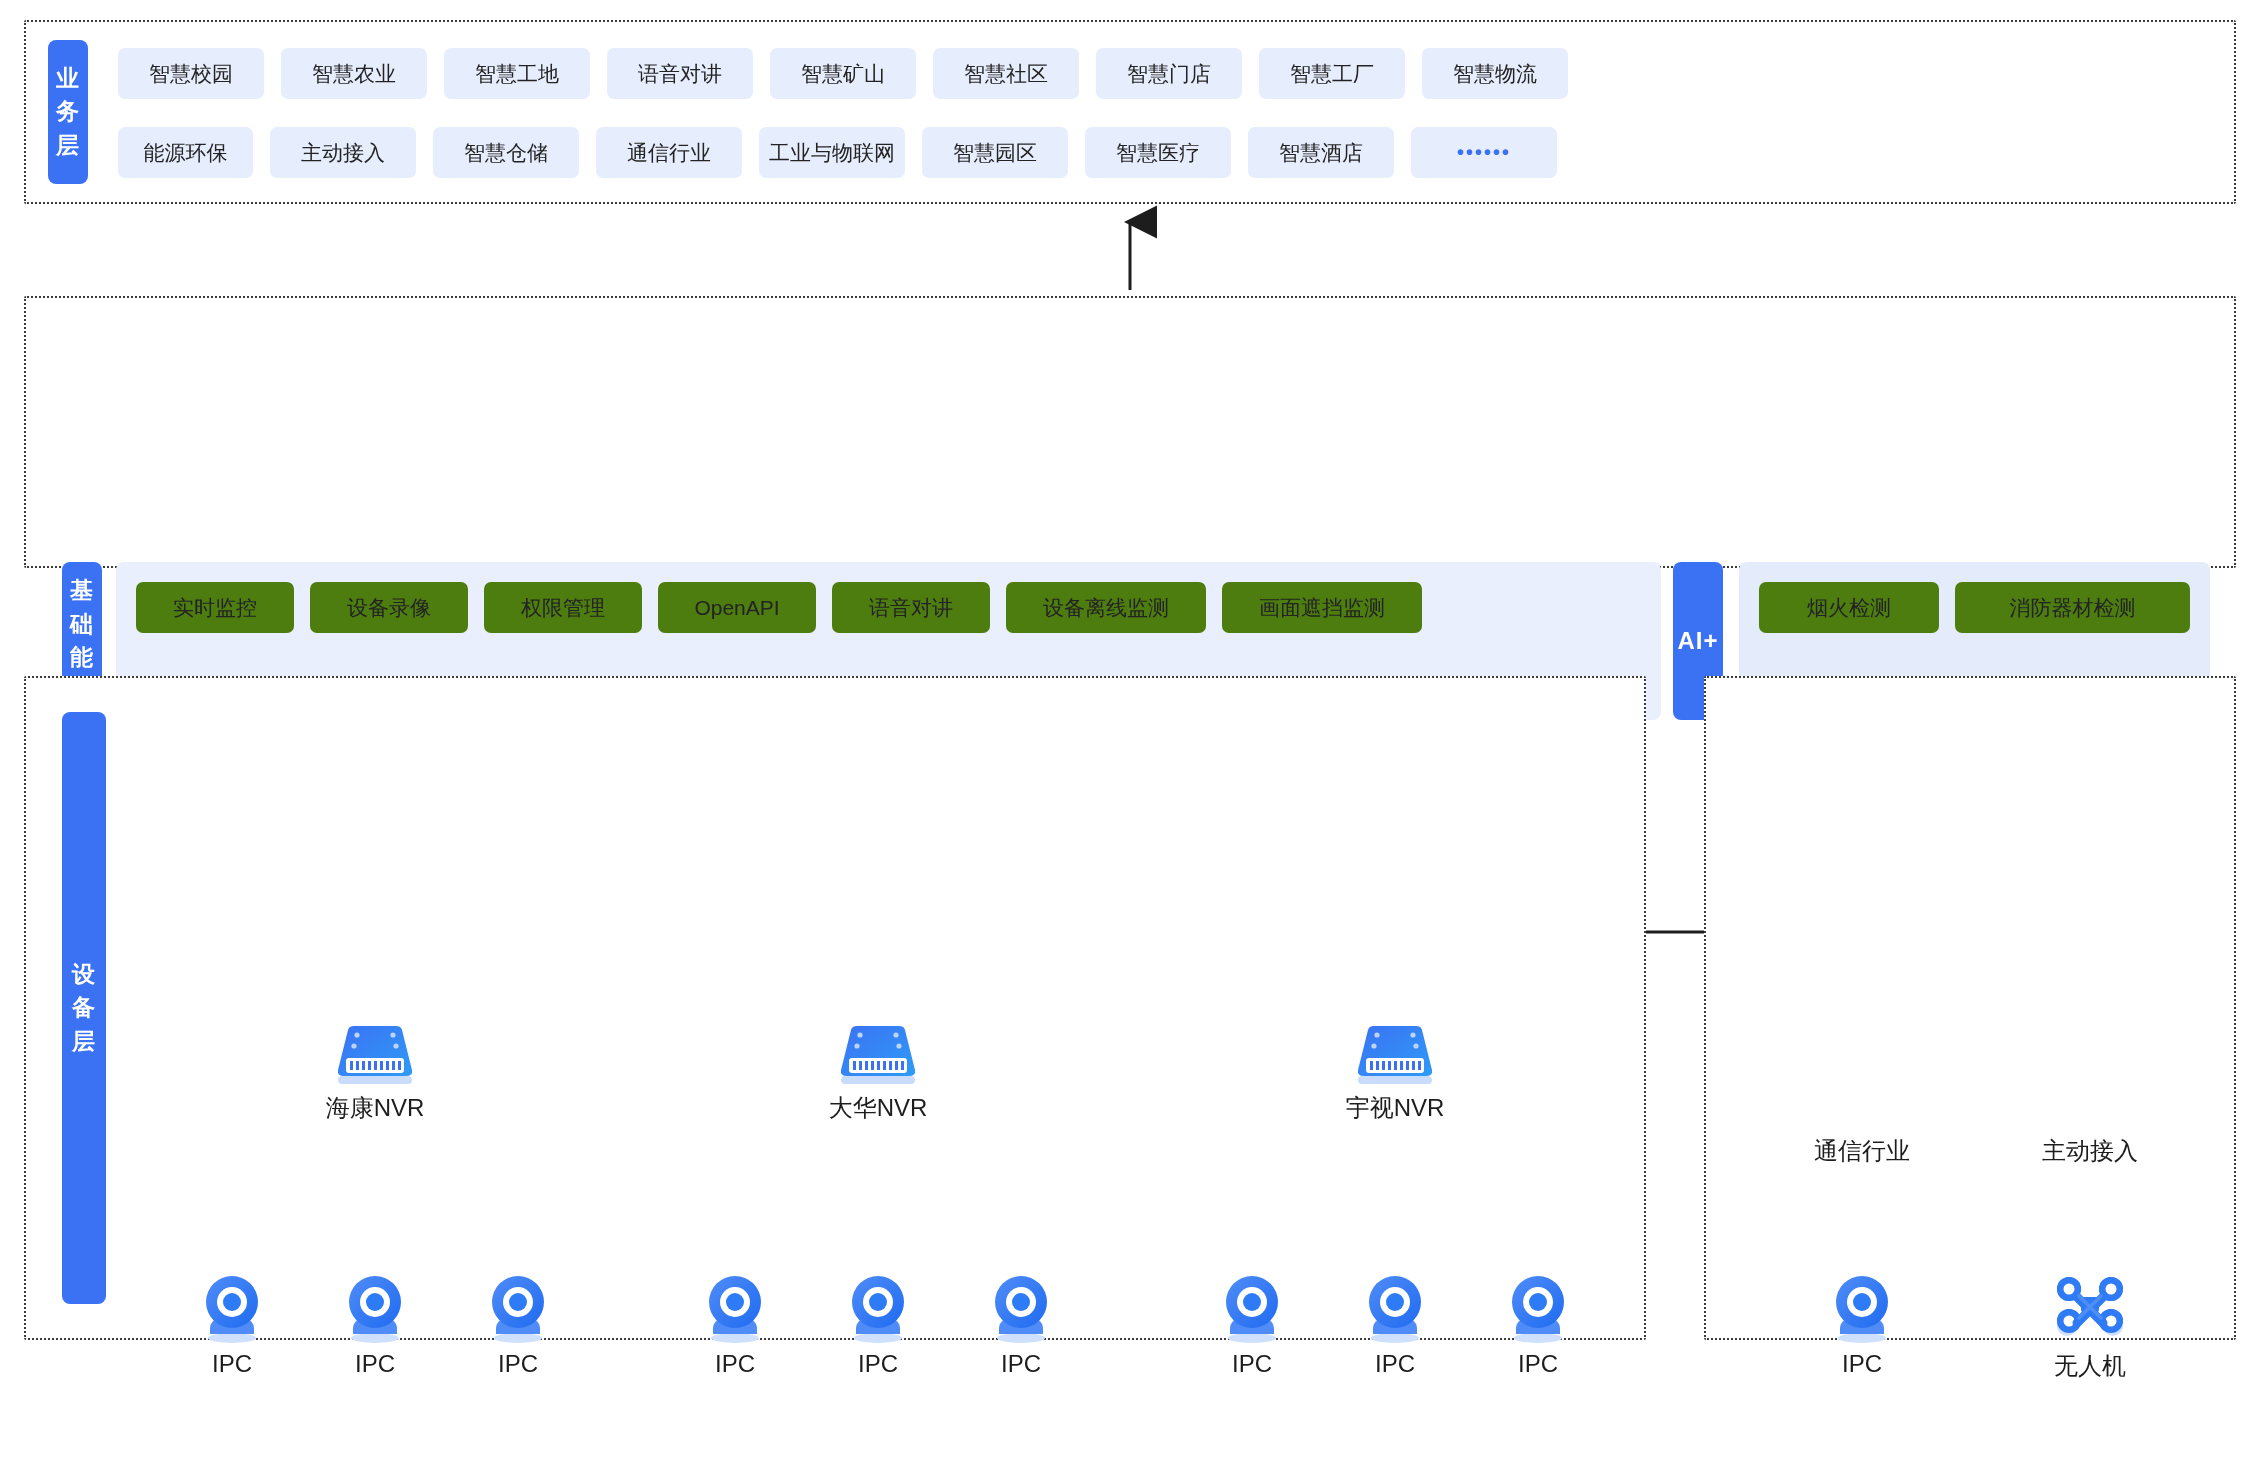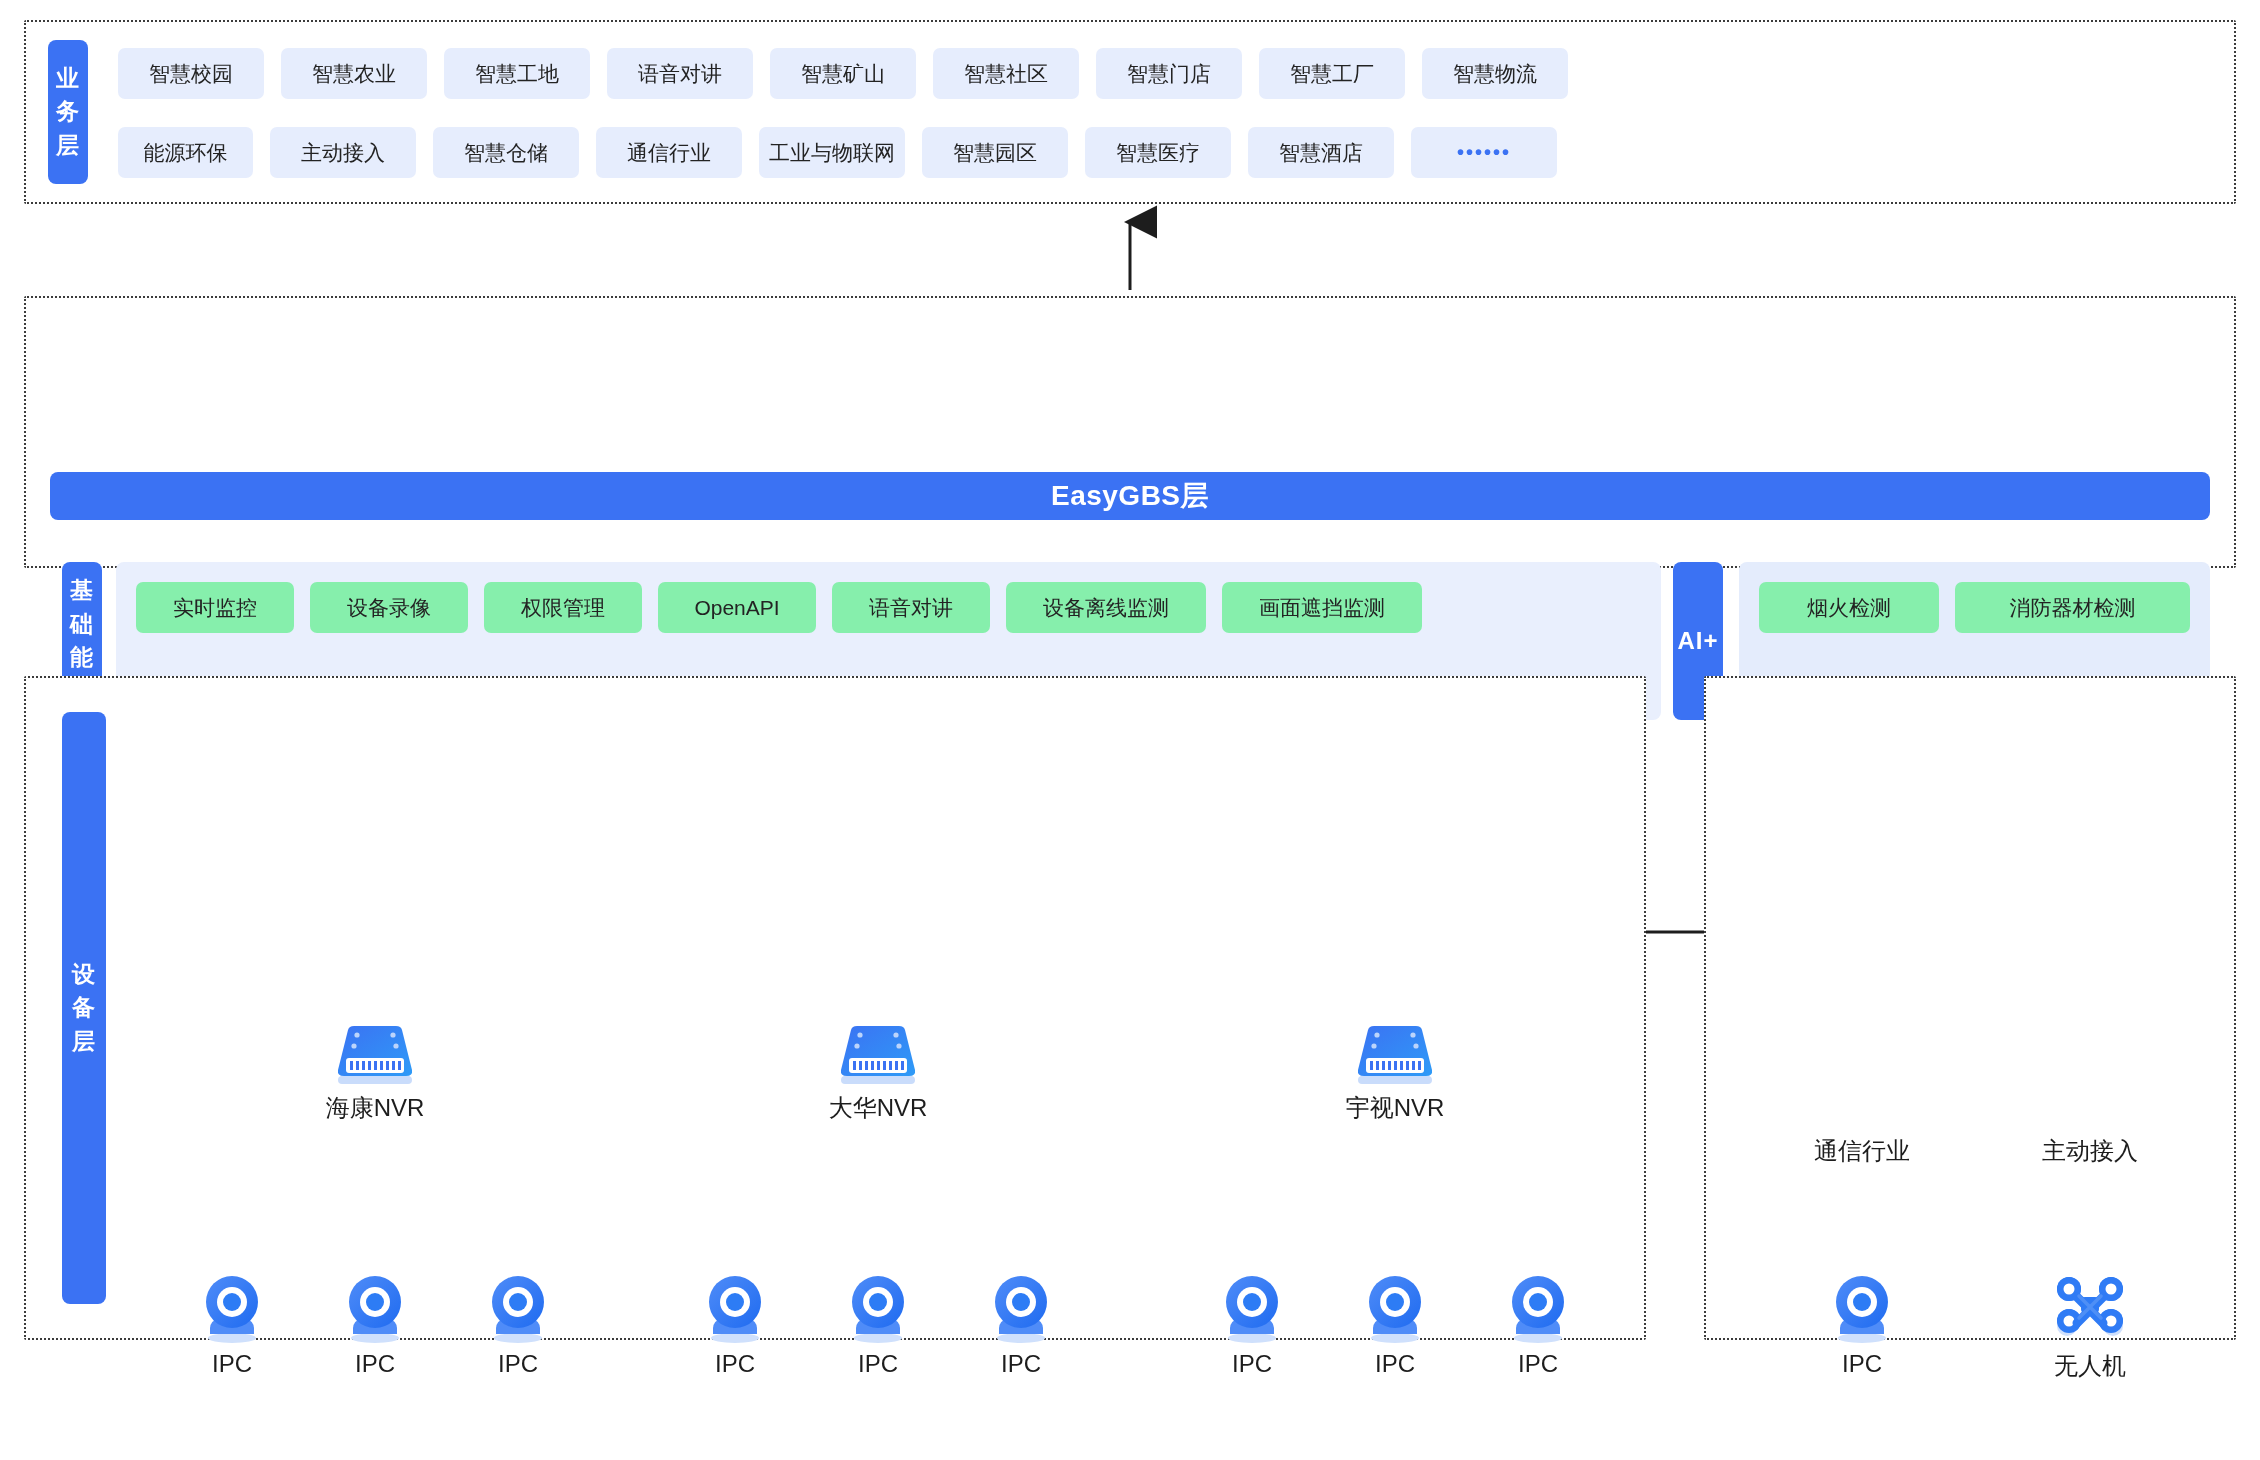--- a/index.html
+++ b/index.html
@@ -42,21 +42,21 @@
     background: #e6edfd;
     border-radius: 7px;
     display: flex;
     align-items: center;
     justify-content: center;
     font-size: 21px;
     color: #232323;
     height: 51px;
     white-space: nowrap;
   }
-  .chip.white { background: #86efac; }
+  .chip.white { background: #4d7c0f; }
   .chip.ellipsis {
     color: #3b72f3;
     letter-spacing: 2px;
     font-size: 20px;
     font-weight: 700;
   }
 
   
   #biz-box { left: 24px; top: 20px; width: 2212px; height: 184px; }
   #biz-tab { left: 48px; top: 40px; width: 40px; height: 144px; }
@@ -200,23 +200,20 @@
     <div class="chip" style="width:146px">智慧园区</div>
     <div class="chip" style="width:146px">智慧医疗</div>
     <div class="chip" style="width:146px">智慧酒店</div>
     <div class="chip ellipsis" style="width:146px">••••••</div>
   </div>
 
   <div class="conn-label" id="conn-top" style="left:930px; top:340px; width:400px;">OpenAPI、GB/T28181级联</div>
 
   <div class="dashed-box" id="gbs-box"></div>
 
-  <div id="gbs-bar">
-    <span>EasyGBS层</span>
-  </div>
 
   <div class="side-tab" id="cap-tab">
     <span>基</span>
     <span>础</span>
     <span>能</span>
     <span>力</span>
   </div>
 
   <div id="cap-panel"></div>
 

